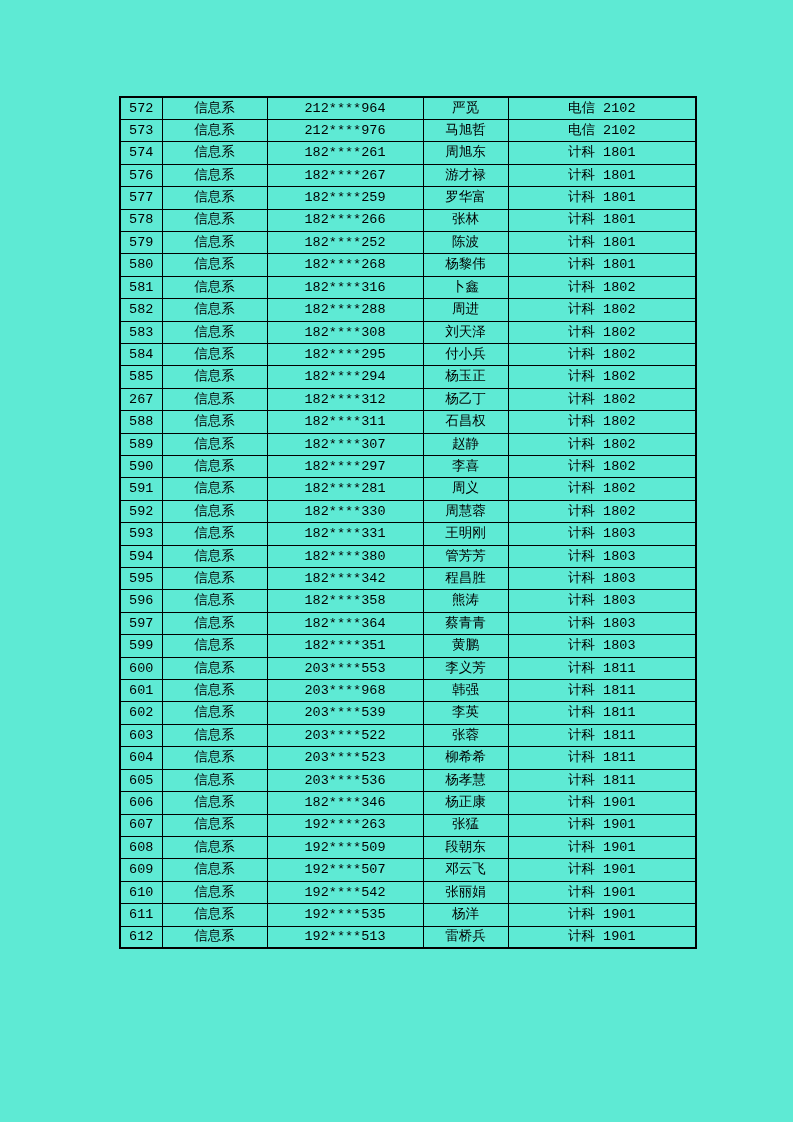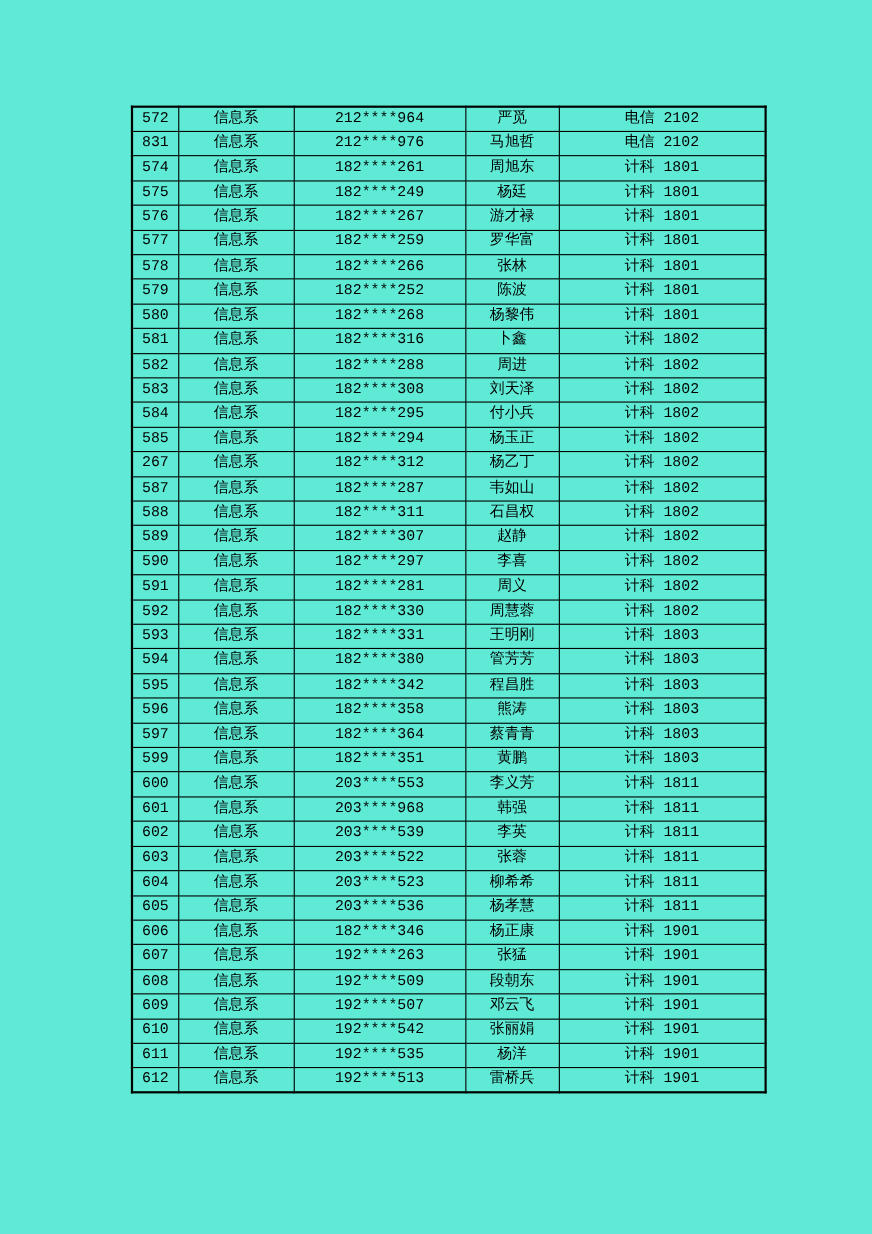--- a/index.html
+++ b/index.html
@@ -58,41 +58,34 @@
     </colgroup>
     <tbody>
         <tr>
     <td>572</td>
     <td>信息系</td>
     <td>212****964</td>
     <td>严觅</td>
     <td>电信 2102</td>
   </tr>
         <tr>
-    <td>831</td>
+    <td>573</td>
     <td>信息系</td>
     <td>212****976</td>
     <td>马旭哲</td>
     <td>电信 2102</td>
   </tr>
         <tr>
     <td>574</td>
     <td>信息系</td>
     <td>182****261</td>
     <td>周旭东</td>
     <td>计科 1801</td>
   </tr>
         <tr>
-    <td>575</td>
-    <td>信息系</td>
-    <td>182****249</td>
-    <td>杨廷</td>
-    <td>计科 1801</td>
-  </tr>
-        <tr>
     <td>576</td>
     <td>信息系</td>
     <td>182****267</td>
     <td>游才禄</td>
     <td>计科 1801</td>
   </tr>
         <tr>
     <td>577</td>
     <td>信息系</td>
     <td>182****259</td>
@@ -153,27 +146,20 @@
     <td>信息系</td>
     <td>182****294</td>
     <td>杨玉正</td>
     <td>计科 1802</td>
   </tr>
         <tr>
     <td>267</td>
     <td>信息系</td>
     <td>182****312</td>
     <td>杨乙丁</td>
-    <td>计科 1802</td>
-  </tr>
-        <tr>
-    <td>587</td>
-    <td>信息系</td>
-    <td>182****287</td>
-    <td>韦如山</td>
     <td>计科 1802</td>
   </tr>
         <tr>
     <td>588</td>
     <td>信息系</td>
     <td>182****311</td>
     <td>石昌权</td>
     <td>计科 1802</td>
   </tr>
         <tr>

